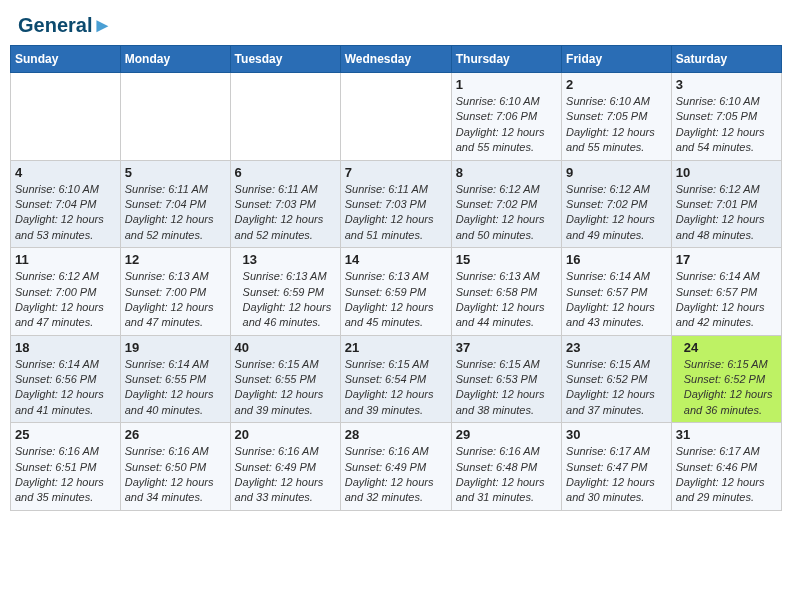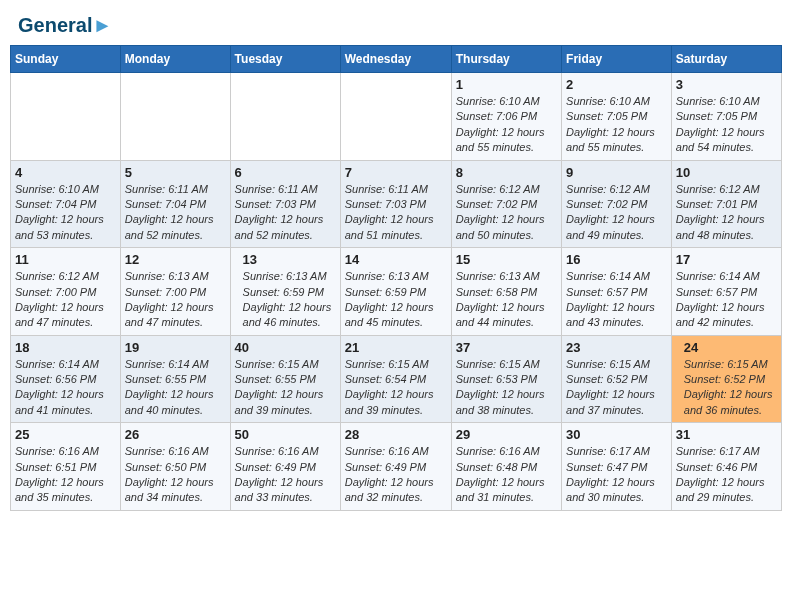--- a/index.html
+++ b/index.html
@@ -206,36 +206,36 @@
           <div class="day-info">Sunrise: 6:15 AM<br>Sunset: 6:54 PM<br>Daylight: 12 hours<br>and 39 minutes.</div>
         </td>
         <td style="background: rgb(232, 238, 245);">
           <span class="day-number">37</span>
           <div class="day-info">Sunrise: 6:15 AM<br>Sunset: 6:53 PM<br>Daylight: 12 hours<br>and 38 minutes.</div>
         </td>
         <td style="background: rgb(232, 238, 245);">
           <span class="day-number">23</span>
           <div class="day-info">Sunrise: 6:15 AM<br>Sunset: 6:52 PM<br>Daylight: 12 hours<br>and 37 minutes.</div>
         </td>
-        <td style="background: #fdba74; padding-left: 12px;">
+        <td style="background: #bef264; padding-left: 12px;">
           <span class="day-number">24</span>
           <div class="day-info">Sunrise: 6:15 AM<br>Sunset: 6:52 PM<br>Daylight: 12 hours<br>and 36 minutes.</div>
         </td>
       </tr>
       <tr>
         <td style="background: rgb(245, 248, 252);">
           <span class="day-number">25</span>
           <div class="day-info">Sunrise: 6:16 AM<br>Sunset: 6:51 PM<br>Daylight: 12 hours<br>and 35 minutes.</div>
         </td>
         <td style="background: rgb(245, 248, 252); margin-left: 24px;">
           <span class="day-number">26</span>
           <div class="day-info">Sunrise: 6:16 AM<br>Sunset: 6:50 PM<br>Daylight: 12 hours<br>and 34 minutes.</div>
         </td>
         <td style="background: rgb(245, 248, 252);">
-          <span class="day-number">50</span>
+          <span class="day-number">20</span>
           <div class="day-info">Sunrise: 6:16 AM<br>Sunset: 6:49 PM<br>Daylight: 12 hours<br>and 33 minutes.</div>
         </td>
         <td style="background: rgb(245, 248, 252);">
           <span class="day-number">28</span>
           <div class="day-info">Sunrise: 6:16 AM<br>Sunset: 6:49 PM<br>Daylight: 12 hours<br>and 32 minutes.</div>
         </td>
         <td style="background: rgb(245, 248, 252); margin-top: 39px;">
           <span class="day-number">29</span>
           <div class="day-info">Sunrise: 6:16 AM<br>Sunset: 6:48 PM<br>Daylight: 12 hours<br>and 31 minutes.</div>
         </td>

